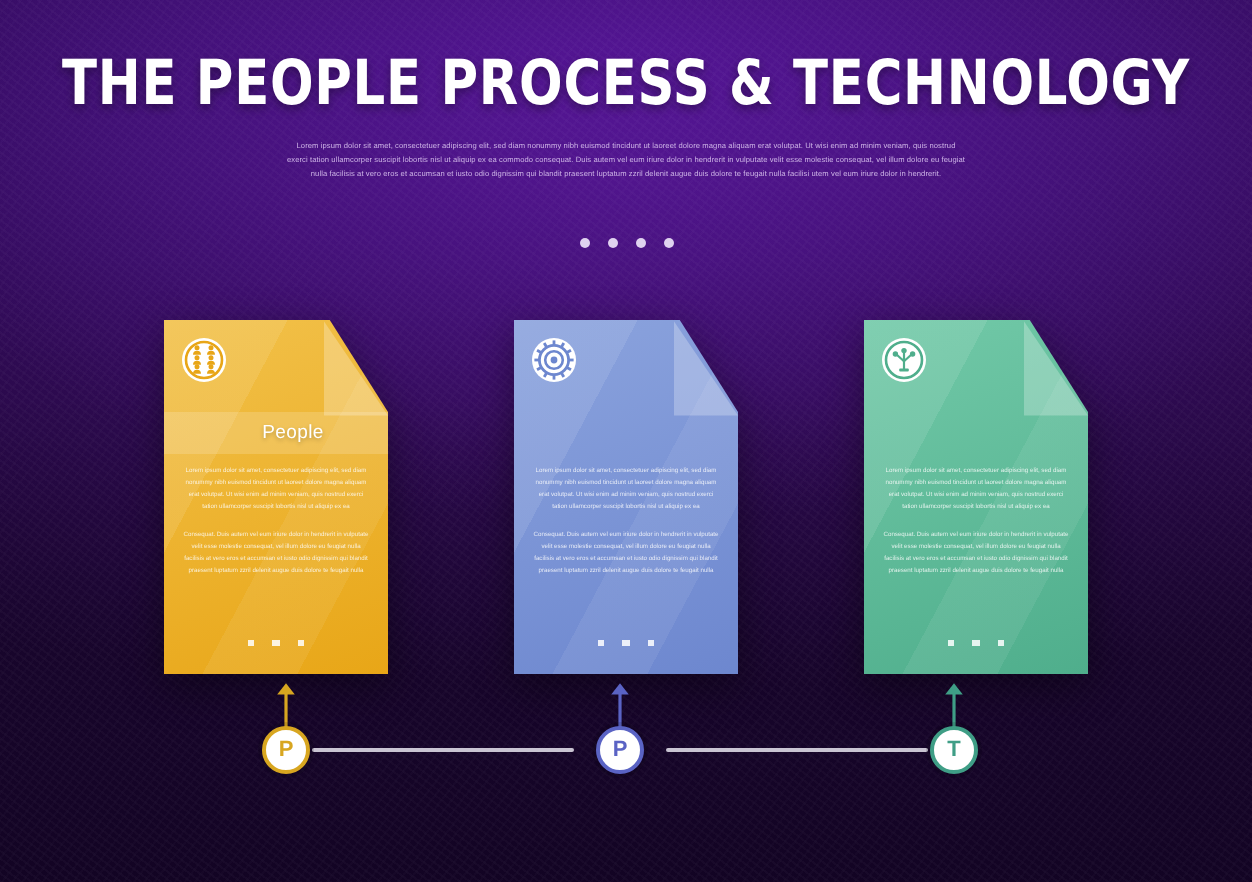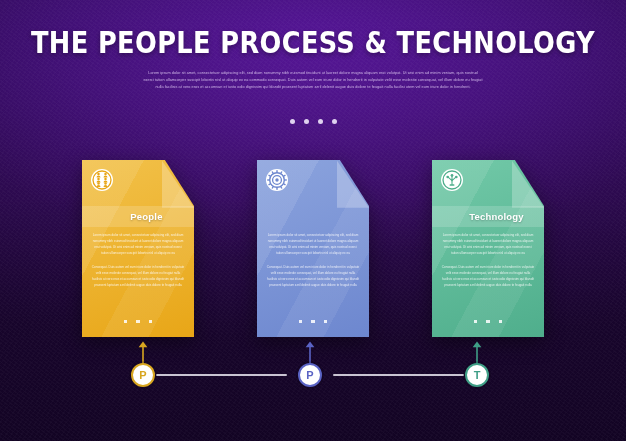--- a/index.html
+++ b/index.html
@@ -116,21 +116,21 @@
 
   .card-band {
     position:absolute;
     left:0; right:0; top:46px;
     height:21px;
     background:rgba(255,255,255,.17);
     display:flex; align-items:center; justify-content:center;
   }
   .card-band-text {
     font-size:9.5px;
-    font-weight:bold;
+    font-weight:normal;
     color:#ffffff;
     letter-spacing:.2px;
     text-shadow:0 1px 2px rgba(0,0,0,.25);
     padding-left:17px;
   }
 
   .card-body {
     position:absolute;
     left:9px; right:9px; top:72px;
     text-align:center;
@@ -295,23 +295,20 @@
               <path d="M10 9.6 L10 6.2"></path>
             </g>
             <g fill="currentColor">
               <circle cx="10" cy="5.3" r="1.35"></circle>
               <circle cx="5.7" cy="7.0" r="1.35"></circle>
               <circle cx="14.3" cy="7.0" r="1.35"></circle>
             </g>
             <rect x="7.6" y="14.2" width="4.8" height="1.5" rx=".5" fill="currentColor"></rect>
           </svg>
         </div>
-        <div class="card-band">
-          <div class="card-band-text">Technology</div>
-        </div>
         <div class="card-body">
           <p>Lorem ipsum dolor sit amet, consectetuer adipiscing elit, sed diam nonummy nibh euismod tincidunt ut laoreet dolore magna aliquam erat volutpat. Ut wisi enim ad minim veniam, quis nostrud exerci tation ullamcorper suscipit lobortis nisl ut aliquip ex ea</p>
           <p>Consequat. Duis autem vel eum iriure dolor in hendrerit in vulputate velit esse molestie consequat, vel illum dolore eu feugiat nulla facilisis at vero eros et accumsan et iusto odio dignissim qui blandit praesent luptatum zzril delenit augue duis dolore te feugait nulla</p>
         </div>
         <div class="card-dots">
           <div class="sq"></div>
           <div class="sq"></div>
           <div class="sq"></div>
         </div>
       </div>

